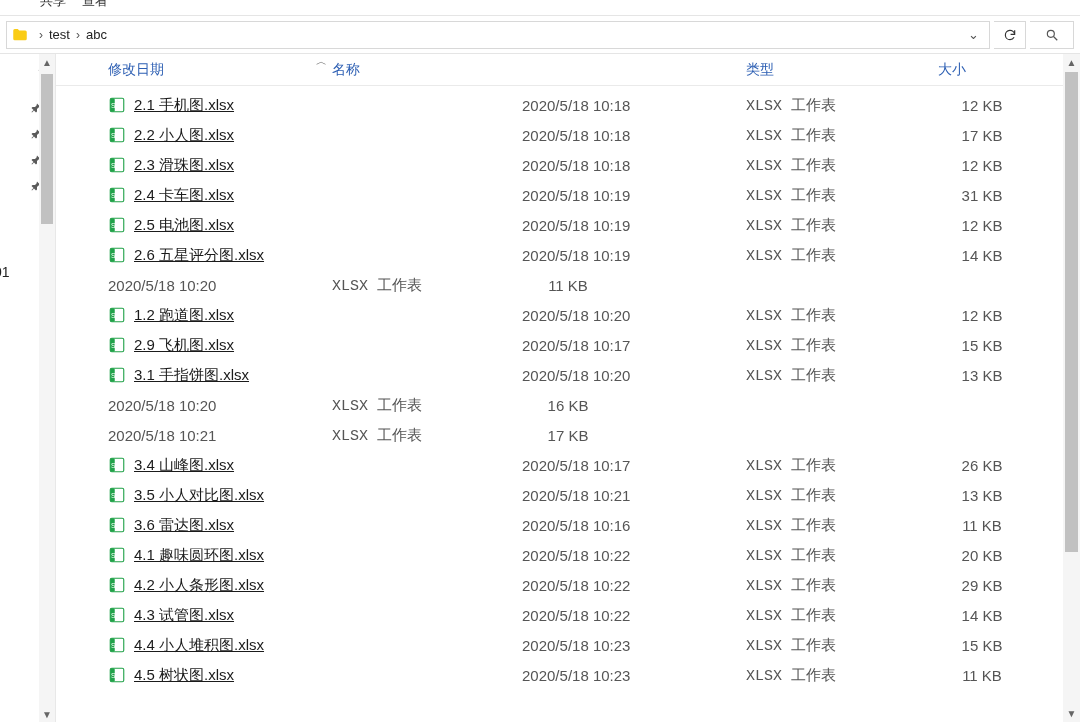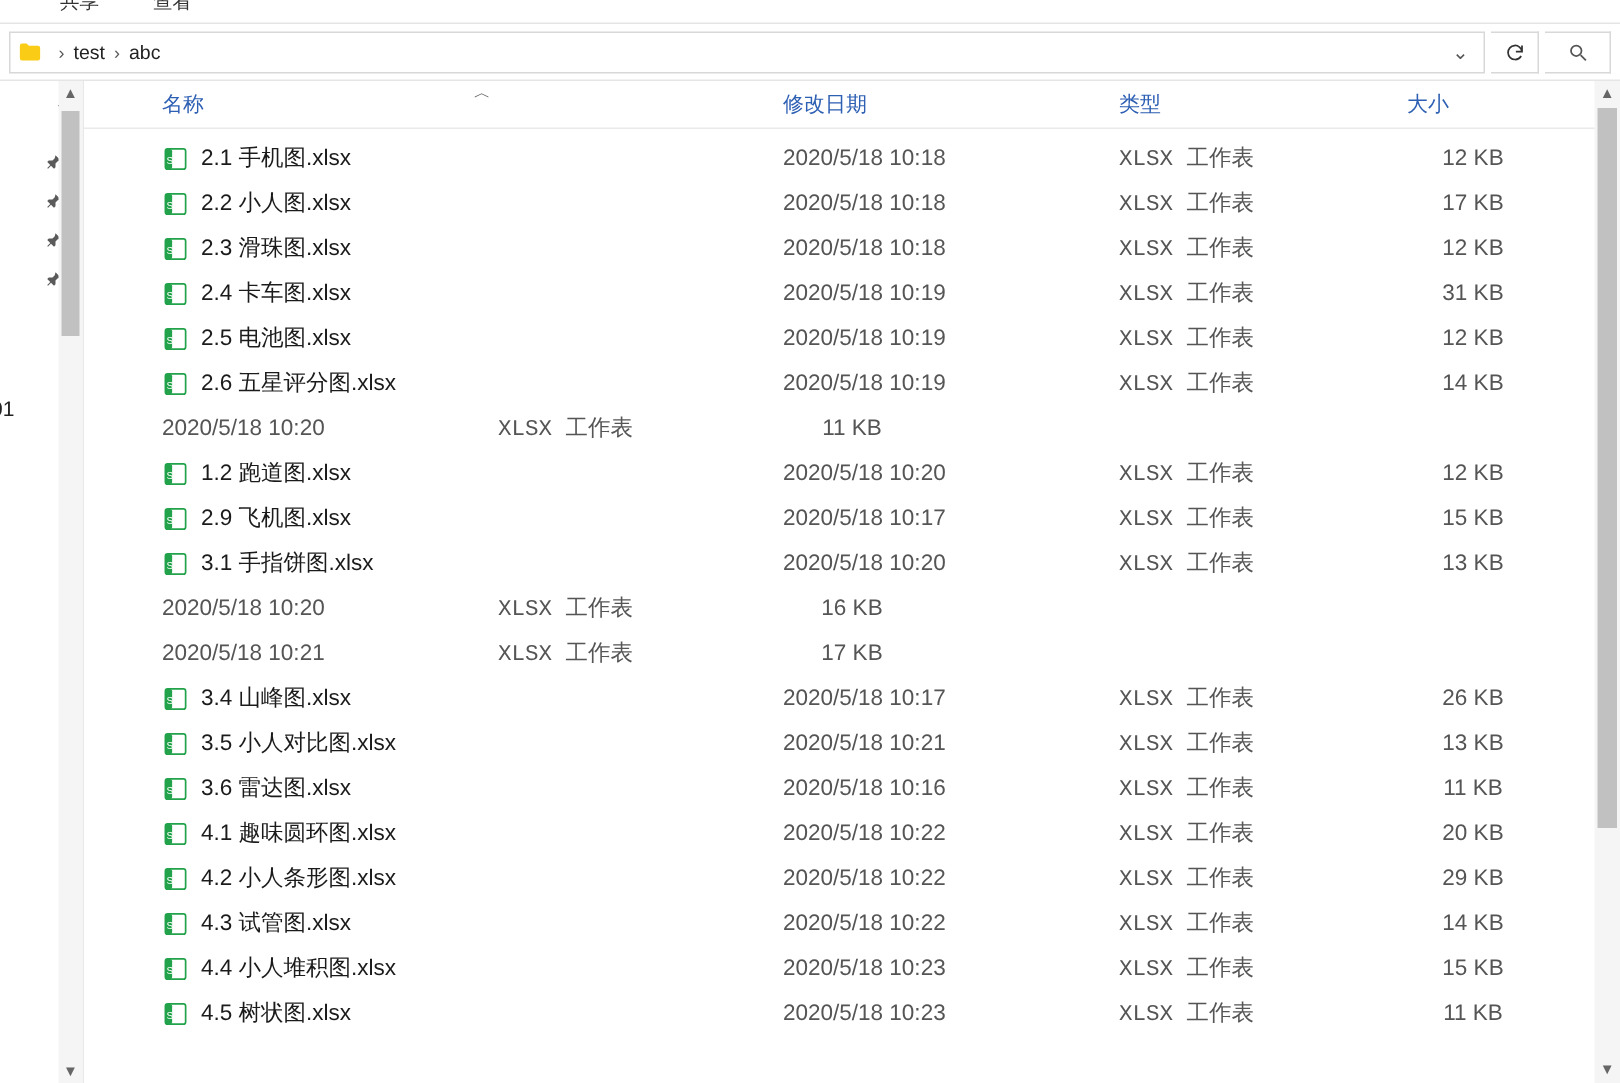--- a/index.html
+++ b/index.html
@@ -1,19 +1,19 @@
 <!DOCTYPE html>
 <html><head>
 <meta charset="utf-8">
 <style>
   * { box-sizing: border-box; margin: 0; padding: 0; font-family: "Microsoft YaHei", "Segoe UI", sans-serif; }
   body { background: #fff; width: 1080px; height: 722px; overflow: hidden; font-size: 14px; color: #222; }
 
   
-  .ribbon-tabs { height: 16px; border-bottom: 1px solid #e5e5e5; display: flex; gap: 36px; padding-left: 40px; font-size: 13px; color: #333; overflow: hidden; }
+  .ribbon-tabs { height: 16px; border-bottom: 1px solid #e5e5e5; display: flex; gap: 16px; padding-left: 40px; font-size: 13px; color: #333; overflow: hidden; }
   .ribbon-tabs span { position: relative; top: -8px; }
 
   
   .address-bar { height: 38px; display: flex; align-items: center; border-bottom: 1px solid #e5e5e5; background: #fff; padding: 4px 6px; gap: 4px; }
   .breadcrumb { flex: 1; height: 28px; border: 1px solid #d8d8d8; display: flex; align-items: center; padding: 0 4px; font-size: 13px; color: #222; background: #fff; }
   .breadcrumb .folder-ico { width: 18px; height: 18px; margin-right: 4px; display: inline-flex; }
   .breadcrumb .chevron { margin: 0 6px; color: #555; font-size: 12px; }
   .breadcrumb .drop { margin-left: auto; color: #555; font-size: 13px; padding: 0 6px; }
   .addr-btn { width: 32px; height: 28px; border: 1px solid #d8d8d8; border-left: none; display: flex; align-items: center; justify-content: center; background: #fff; color: #333; }
   .search-box { width: 44px; height: 28px; border: 1px solid #d8d8d8; border-left: none; display: flex; align-items: center; justify-content: center; background: #fff; color: #555; }
@@ -36,21 +36,21 @@
   .headers { display: flex; align-items: center; height: 32px; border-bottom: 1px solid #eaeaea; font-size: 14px; color: #2d5fb3; padding-left: 52px; position: relative; }
   .headers .col { color: #2d5fb3; }
   .col.name { width: 414px; }
   .col.date { width: 224px; }
   .col.type { width: 192px; font-family: Liberation Mono, monospace; }
   .col.size { width: 110px; text-align: left; }
   .headers .sort-caret { position: absolute; left: 260px; top: 0; color: #666; font-size: 11px; }
 
   .rows { padding-top: 4px; }
   .row { display: flex; align-items: center; height: 30px; padding-left: 52px; font-size: 15px; color: #1b1b1b; }
-  .row .name { display: flex; align-items: flex-end; gap: 8px; }
+  .row .name { display: flex; align-items: center; gap: 8px; text-decoration: underline; }
   .fileico { width: 18px; height: 18px; display: inline-flex; flex-shrink: 0; }
   .fileico svg { width: 18px; height: 18px; }
   .row .date { color: #555; }
   .row .type { color: #555; }
   .row .size { color: #555; text-align: center; padding-right: 22px; }
 
   .content .scrollbar { position: absolute; right: 0; top: 0; bottom: 0; width: 17px; background: #f5f5f5; }
   .content .scrollbar .thumb { position: absolute; left: 2px; right: 2px; top: 18px; height: 480px; background: #c1c1c1; }
   .content .scrollbar .arrow { position: absolute; left:0; right:0; height:17px; display:flex; align-items:center; justify-content:center; color:#666; font-size:10px;}
   .content .scrollbar .arrow.top{top:0;} .content .scrollbar .arrow.bot{bottom:0;}
@@ -119,22 +119,22 @@
     <div class="scrollbar">
       <div class="arrow top">▲</div>
       <div class="thumb"></div>
       <div class="arrow bot">▼</div>
     </div>
   </div>
 
   <div class="content">
     <div class="headers">
       <span class="sort-caret">︿</span>
+      <div class="col date">修改日期</div>
       <div class="col name">名称</div>
-      <div class="col date">修改日期</div>
       <div class="col type">类型</div>
       <div class="col size">大小</div>
     </div>
     <div class="rows" id="rows">
         <div class="row">
           <div class="col name">
             <span class="fileico">
               <svg viewBox="0 0 24 24">
                 <rect x="3" y="3" width="18" height="18" rx="2" fill="#ffffff" stroke="#22a24a" stroke-width="1.5"></rect>
                 <rect x="3" y="3" width="6" height="18" rx="2" fill="#22a24a"></rect>

